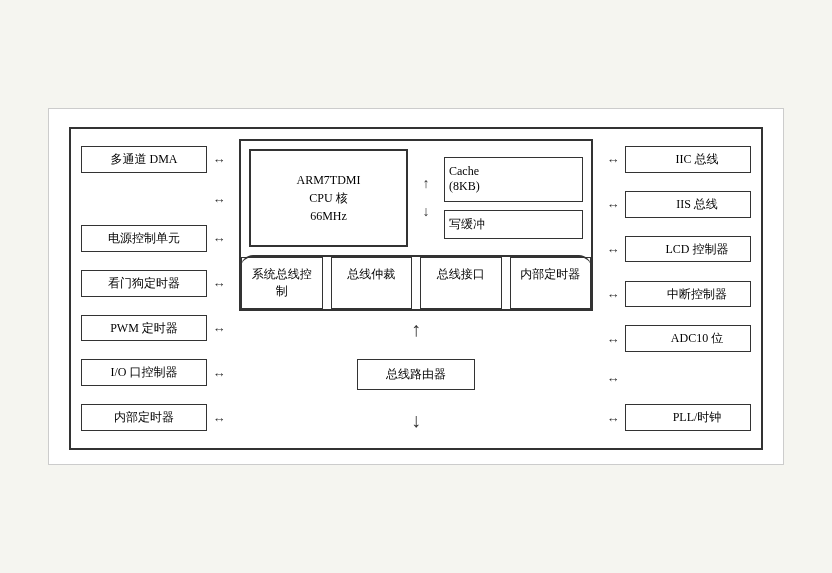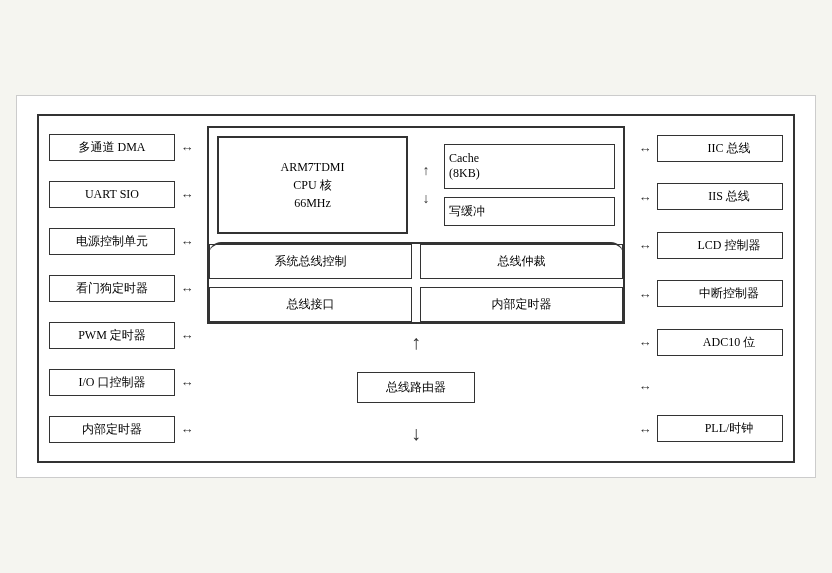--- a/index.html
+++ b/index.html
@@ -8,21 +8,21 @@
       font-family: "SimSun", "宋体", serif;
       font-size: 13px;
       display: flex;
       justify-content: center;
       align-items: center;
       width: 832px;
       min-height: 573px;
     }
     .page-wrapper {
       background: #fff;
-      width: 800px;
+      width: 736px;
       padding: 18px 20px 14px;
       border: 1px solid #ccc;
     }
     .diagram {
       border: 2px solid #333;
       padding: 10px;
       position: relative;
       width: 100%;
     }
     .diagram-inner {
@@ -176,40 +176,39 @@
     .inner-top {
       display: flex;
       flex-direction: row;
       padding: 8px;
       gap: 8px;
       align-items: center;
     }
     .inner-bottom {
       border-top: 2px solid #333;
       display: grid;
-      grid-template-columns: 1fr 1fr;
+      grid-template-columns: 1fr 1fr 1fr 1fr;
       gap: 8px;
       padding: 0;
       border-radius: 12px;
     }
   </style>
 </head>
 <body>
 
 <div class="page-wrapper">
   <div class="diagram">
     <div class="diagram-inner">
 
       <div class="col-left">
         <div class="left-item">
           <div class="block">多通道 DMA</div>
           <div class="arrow-h">↔</div>
         </div>
         <div class="left-item">
-          <div class="block">UART  SIO</div>
           <div class="arrow-h">↔</div>
         </div>
         <div class="left-item">
           <div class="block">电源控制单元</div>
           <div class="arrow-h">↔</div>
         </div>
         <div class="left-item">
           <div class="block">看门狗定时器</div>
           <div class="arrow-h">↔</div>
         </div>

